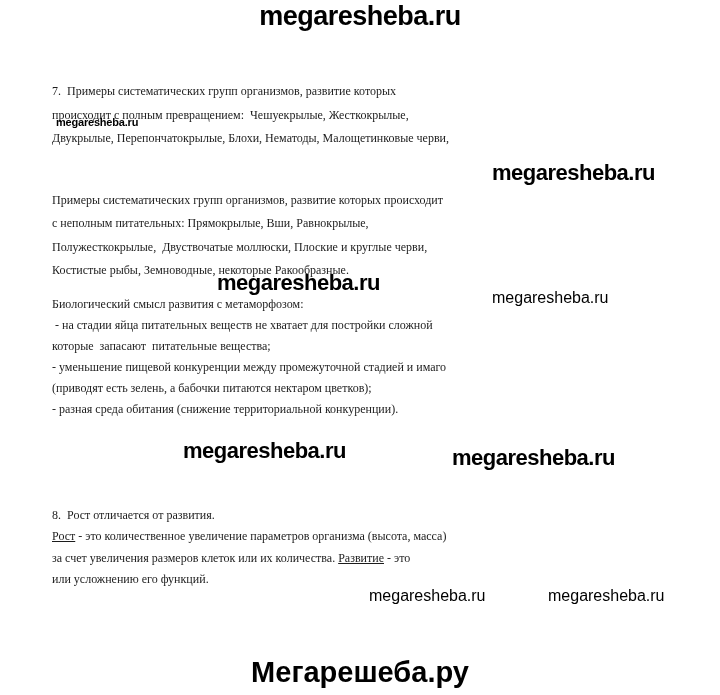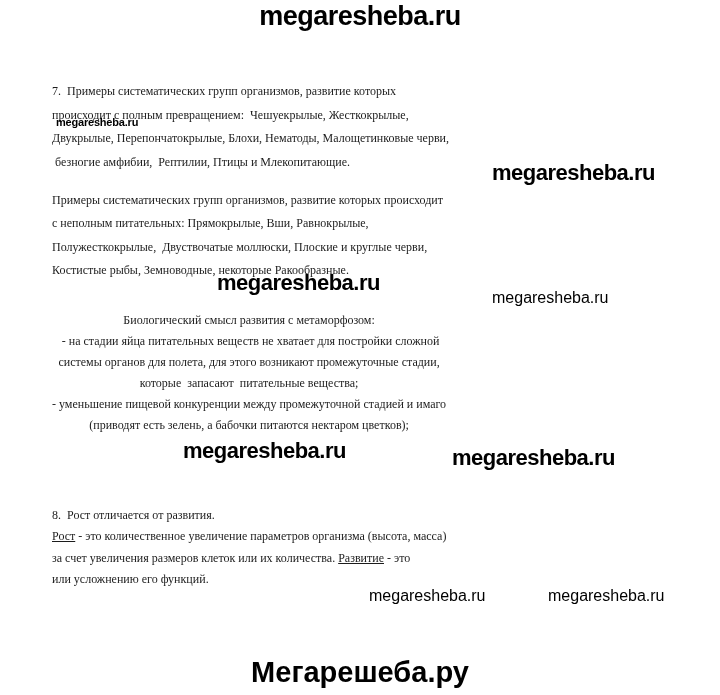--- a/index.html
+++ b/index.html
@@ -37,58 +37,57 @@
   .wm-l3      { top: 588px; left: 548px; font-size: 16px; }
   
   .doc-block {
     position: absolute;
     left: 52px;
     font-size: 12px;
   }
   .doc-block .line { white-space: pre; }
   .p7   { top: 80px;  line-height: 23.5px; }
   .pinc { top: 189px; line-height: 23.3px; }
-  .pbio { top: 310px; line-height: 21px; text-align: center; }
+  .pbio { top: 294px; line-height: 21px; }
   .p8   { top: 505px; line-height: 21.3px; }
   .u { text-decoration: underline; }
 </style>
 </head>
 <body>
 
 <div class="page">
 
   <div class="wm wm-bold wm-header">megaresheba.ru</div>
 
   <div class="doc-block p7">
       <div class="line">7.  Примеры систематических групп организмов, развитие которых</div>
       <div class="line">происходит с полным превращением:  Чешуекрылые, Жесткокрылые,</div>
       <div class="line">Двукрылые, Перепончатокрылые, Блохи, Нематоды, Малощетинковые черви,</div>
-      <div class="line"> безногие амфибии,  Рептилии, Птицы и Млекопитающие.</div>
     </div>
 
   <div class="wm wm-bold wm-tiny">megaresheba.ru</div>
   <div class="wm wm-bold wm-b1">megaresheba.ru</div>
 
   <div class="doc-block pinc">
       <div class="line">Примеры систематических групп организмов, развитие которых происходит</div>
       <div class="line">с неполным питательных: Прямокрылые, Вши, Равнокрылые,</div>
       <div class="line">Полужесткокрылые,  Двуствочатые моллюски, Плоские и круглые черви,</div>
       <div class="line">Костистые рыбы, Земноводные, некоторые Ракообразные.</div>
     </div>
 
   <div class="wm wm-bold wm-b2">megaresheba.ru</div>
   <div class="wm wm-l1">megaresheba.ru</div>
 
   <div class="doc-block pbio">
       <div class="line">Биологический смысл развития с метаморфозом:</div>
       <div class="line"> - на стадии яйца питательных веществ не хватает для постройки сложной</div>
-      <div class="line">системы органов для полета, для этого возникают промежуточные стадии,</div>
       <div class="line">которые  запасают  питательные вещества;</div>
       <div class="line">- уменьшение пищевой конкуренции между промежуточной стадией и имаго</div>
       <div class="line">(приводят есть зелень, а бабочки питаются нектаром цветков);</div>
+      <div class="line">- разная среда обитания (снижение территориальной конкуренции).</div>
     </div>
 
   <div class="wm wm-bold wm-b3">megaresheba.ru</div>
   <div class="wm wm-bold wm-b4">megaresheba.ru</div>
 
   <div class="doc-block p8">
       <div class="line">8.  Рост отличается от развития.</div>
       <div class="line"><span class="u">Рост</span><span> - это количественное увеличение параметров организма (высота, масса)</span></div>
       <div class="line"><span>за счет увеличения размеров клеток или их количества. </span><span class="u">Развитие</span><span> - это</span></div>
       <div class="line">или усложнению его функций.</div>

